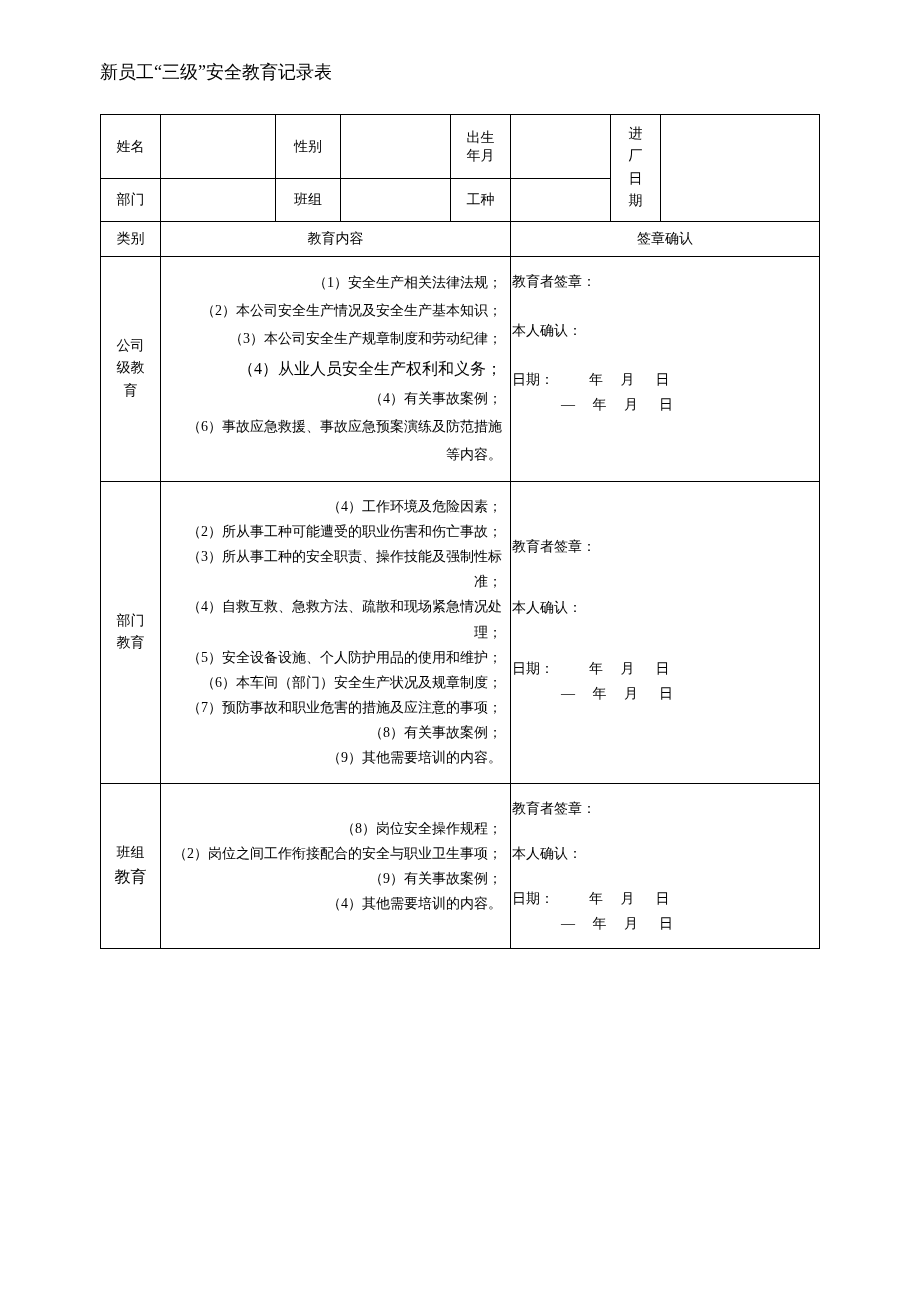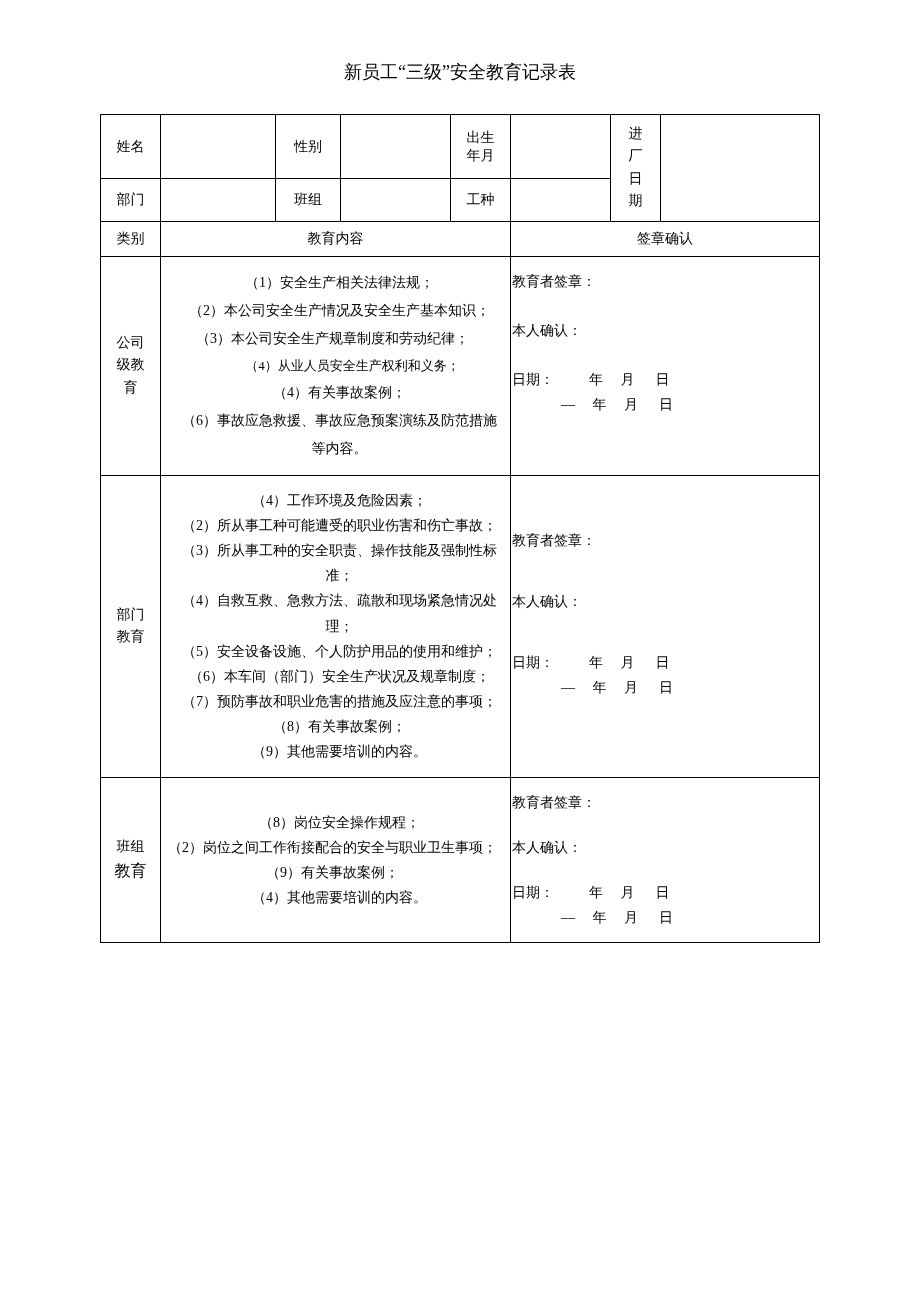--- a/index.html
+++ b/index.html
@@ -5,43 +5,42 @@
     * { box-sizing: border-box; margin: 0; padding: 0; }
     body {
       font-family: "SimSun", "宋体", serif;
       font-size: 14px;
       color: #000;
       background: #fff;
       padding: 60px 100px;
       width: 920px;
     }
     .title {
-      text-align: center;
       font-size: 18px;
       margin-bottom: 30px;
       font-weight: normal;
     }
     table {
       border-collapse: collapse;
       width: 100%;
       table-layout: fixed;
     }
     td {
       border: 1px solid #000;
       padding: 8px 6px;
       vertical-align: middle;
       font-size: 14px;
     }
     .label-cell { text-align: center; }
     .vlabel { text-align: center; line-height: 1.6; }
     .vlabel div { }
-    .content-cell { padding: 12px 8px 12px 16px; line-height: 2.0; text-align: center; vertical-align: top; }
+    .content-cell { padding: 12px 8px 12px 16px; line-height: 2.0; text-align: right; vertical-align: top; }
     .content-cell.compact { line-height: 1.8; }
     .content-cell .indent { display: block; }
-    .content-cell .sub { font-size: 13px; text-indent: 2em; }
+    .content-cell .sub { font-size: 16px; text-indent: 2em; }
     .sign-cell { padding: 12px 8px 12px 1px; vertical-align: top; line-height: 1.8; }
     .sign-row { margin-bottom: 18px; }
     .sign-row:last-child { margin-bottom: 0; }
     .date-line { white-space: pre; margin-top: 12px; }
     .date-line2 { white-space: pre; padding-left: 3.5em; }
   </style>
 </head>
 <body>
 
 <h1 class="title">新员工“三级”安全教育记录表</h1>

